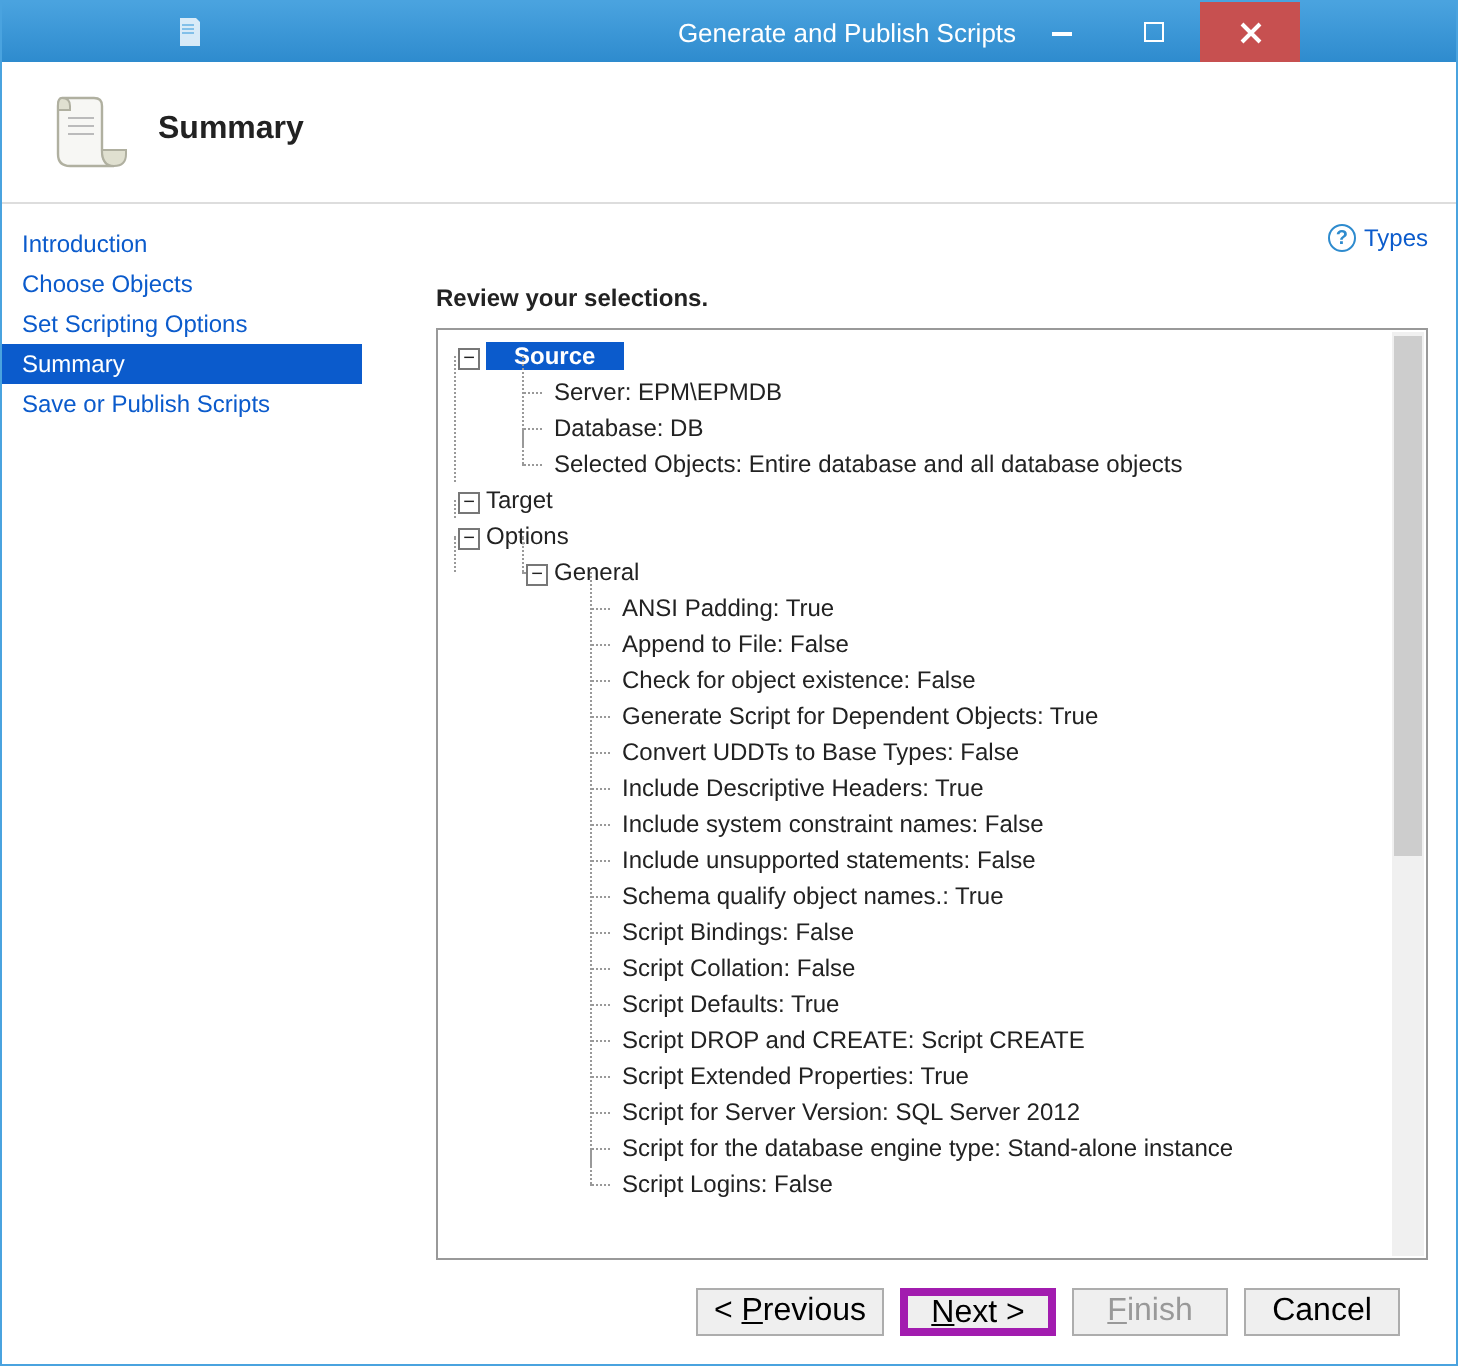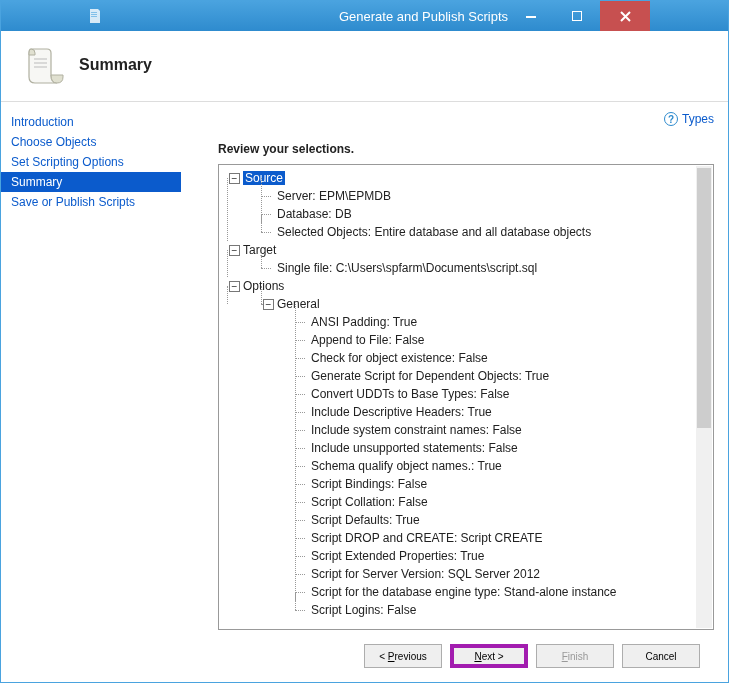--- a/index.html
+++ b/index.html
@@ -27,23 +27,23 @@
 .tree ul { list-style: none; padding-left: 18px; margin: 0; position: relative; }
 .tree > ul { padding-left: 0; }
 .tree li { position: relative; padding-left: 16px; }
 .tree li::before { content: ""; position: absolute; top: 9px; left: 0; width: 10px; border-top: 1px dotted #999; }
 .tree li::after { content: ""; position: absolute; top: -9px; bottom: 0; left: 0; border-left: 1px dotted #999; }
 .tree li:last-child::after { height: 18px; }
 .tree > ul > li::after { top: 9px; }
 .tree > ul > li::before { display: none; }
 .exp { display: inline-block; width: 11px; height: 11px; border: 1px solid #777; background: #fff; text-align: center; line-height: 9px; font-size: 10px; margin-right: 3px; margin-left: -14px; position: relative; z-index: 1; cursor: pointer; }
 .node-label { white-space: nowrap; }
-.node-label.selected { background: #0b5bcc; color: #fff; padding: 0 2px; }
+.node-label.selected { background: #0b5bcc; color: #fff; padding: 0 14px; font-weight: bold; }
 .footer { display: flex; justify-content: flex-end; gap: 8px; padding: 14px 14px 14px 0; }
-.btn { min-width: 78px; height: 24px; border: 1px solid #adadad; background: #efefef; font-size: 10px; cursor: pointer; padding: 0 8px; }
+.btn { min-width: 78px; height: 24px; border: 1px solid #adadad; background: #efefef; font-size: 16px; cursor: pointer; padding: 0 8px; }
 .btn.default { border: 4px solid #a21caf; }
 .btn:disabled { color: #999; cursor: default; }
 .underline { text-decoration: underline; }
 .scroll-track { position: absolute; right: 1px; top: 1px; bottom: 1px; width: 16px; background: #f0f0f0; }
 .scroll-thumb { position: absolute; left: 1px; right: 1px; top: 2px; height: 260px; background: #cdcdcd; }
 </style>
 </head>
 <body>
 
 <div class="titlebar">
@@ -111,23 +111,20 @@
           <li>
             <span class="exp">−</span><span class="node-label selected">Source</span>
             <ul>
               <li><span class="node-label">Server: EPM\EPMDB</span></li>
               <li><span class="node-label">Database: DB</span></li>
               <li><span class="node-label">Selected Objects: Entire database and all database objects</span></li>
             </ul>
           </li>
           <li>
             <span class="exp">−</span><span class="node-label">Target</span>
-            <ul>
-              <li><span class="node-label">Single file: C:\Users\spfarm\Documents\script.sql</span></li>
-            </ul>
           </li>
           <li>
             <span class="exp">−</span><span class="node-label">Options</span>
             <ul>
               <li>
                 <span class="exp">−</span><span class="node-label">General</span>
                 <ul id="general-items">
                     <li><span class="node-label">ANSI Padding: True</span></li>
                     <li><span class="node-label">Append to File: False</span></li>
                     <li><span class="node-label">Check for object existence: False</span></li>

